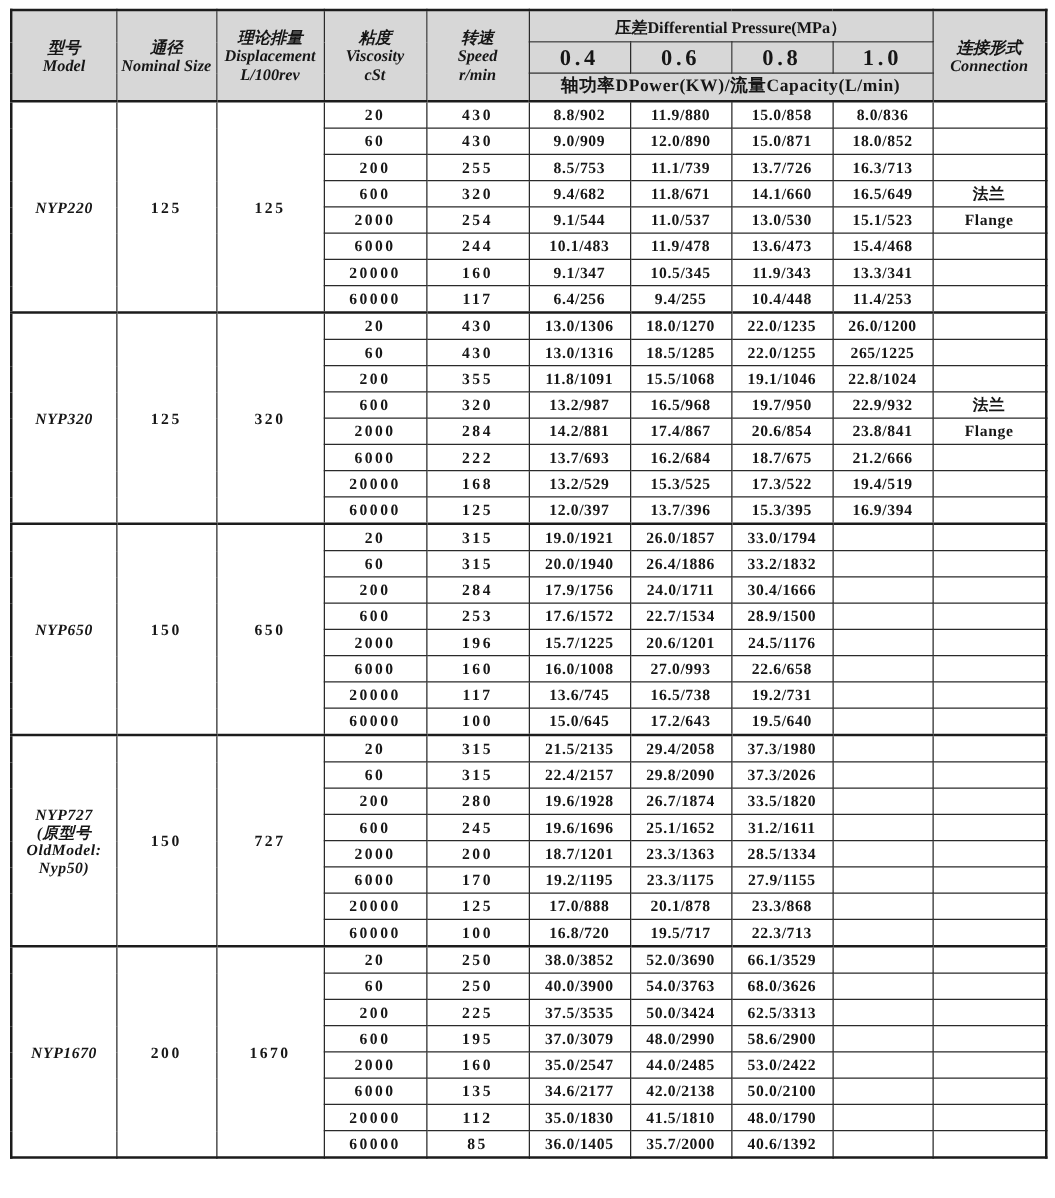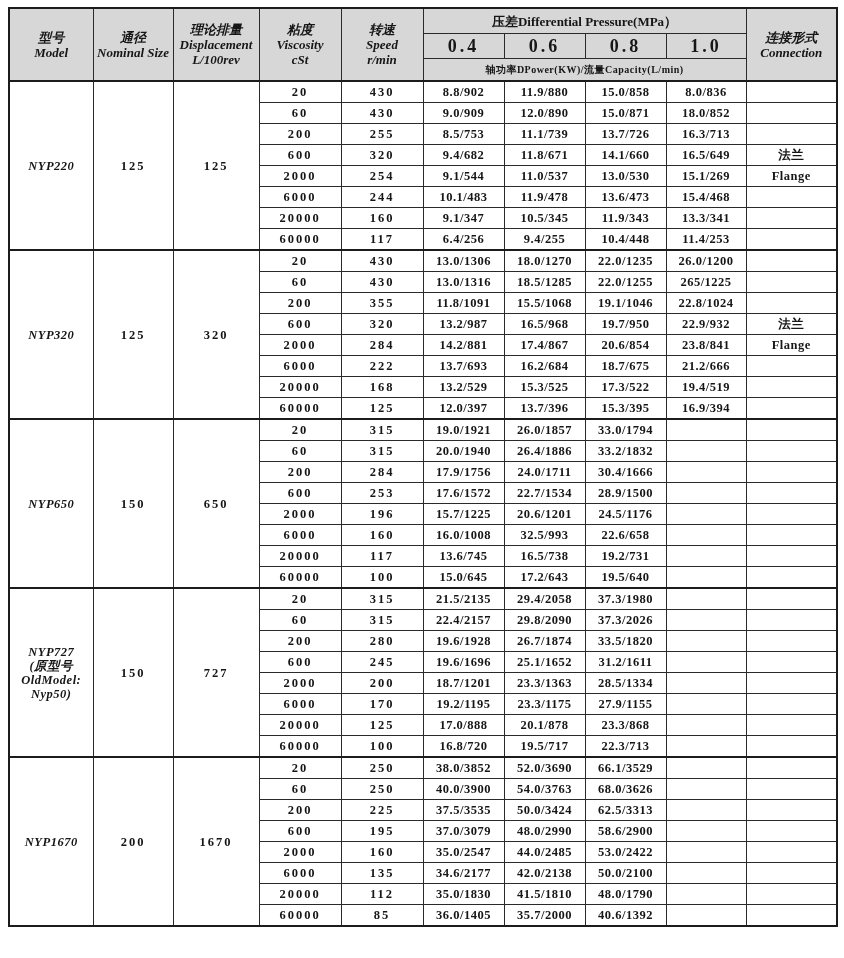--- a/index.html
+++ b/index.html
@@ -29,21 +29,21 @@
     color: #161616;
   }
   .spec thead th {
     background: #d7d7d7;
     font-weight: bold;
     font-size: 13px;
     line-height: 15px;
   }
   .spec thead tr.row-press-title th { height: 24px; }
   .spec thead tr.row-press-vals th { height: 24px; letter-spacing: 3px; font-size: 18px; }
-  .spec thead tr.row-press-sub th { height: 21px; font-size: 10px; letter-spacing: 0.5px; }
+  .spec thead tr.row-press-sub th { height: 21px; font-size: 14px; letter-spacing: 0.5px; }
   .spec thead tr:last-child th { border-bottom: 2px solid #1c1c1c; }
   .spec tbody td {
     background: #ffffff;
     height: 20px;
     font-weight: bold;
     font-size: 12.5px;
     line-height: 14px;
   }
   .spec tbody tr.block-start td { border-top: 2px solid #1c1c1c; margin-left: 24px; }
   .spec td.num  { letter-spacing: 2px; }
@@ -151,21 +151,21 @@
           <td class="val">14.1/660</td>
           <td class="val">16.5/649</td>
           <td class="conn-cell">法兰</td>
         </tr>
         <tr>
           <td class="num">2000</td>
           <td class="num">254</td>
           <td class="val">9.1/544</td>
           <td class="val">11.0/537</td>
           <td class="val">13.0/530</td>
-          <td class="val">15.1/269</td>
+          <td class="val">15.1/523</td>
           <td class="conn-cell">Flange</td>
         </tr>
         <tr>
           <td class="num">6000</td>
           <td class="num">244</td>
           <td class="val">10.1/483</td>
           <td class="val">11.9/478</td>
           <td class="val">13.6/473</td>
           <td class="val">15.4/468</td>
           <td class="conn-cell"></td>
@@ -312,21 +312,21 @@
           <td class="val">15.7/1225</td>
           <td class="val">20.6/1201</td>
           <td class="val">24.5/1176</td>
           <td class="val"></td>
           <td class="conn-cell"></td>
         </tr>
         <tr>
           <td class="num">6000</td>
           <td class="num">160</td>
           <td class="val">16.0/1008</td>
-          <td class="val">32.5/993</td>
+          <td class="val">27.0/993</td>
           <td class="val">22.6/658</td>
           <td class="val"></td>
           <td class="conn-cell"></td>
         </tr>
         <tr>
           <td class="num">20000</td>
           <td class="num">117</td>
           <td class="val">13.6/745</td>
           <td class="val">16.5/738</td>
           <td class="val">19.2/731</td>

